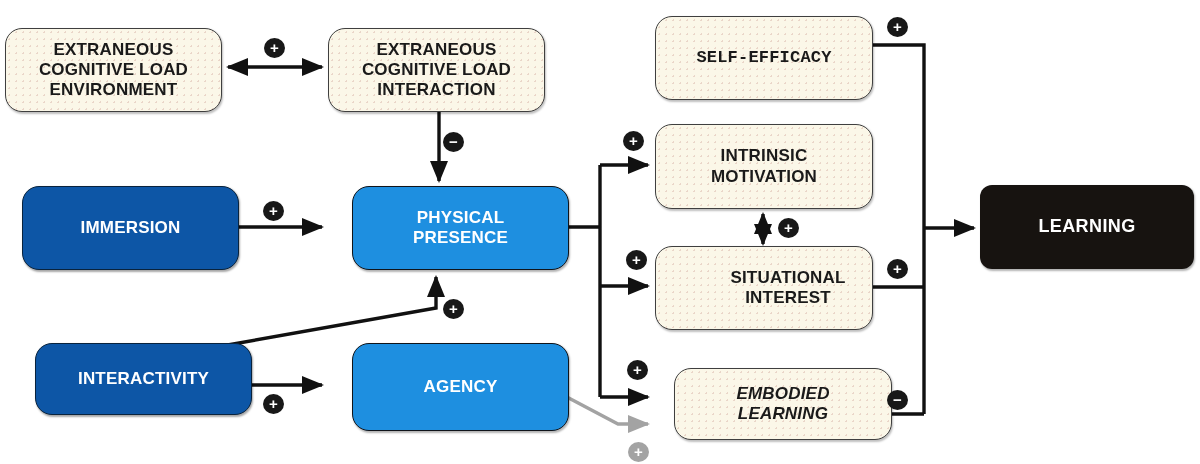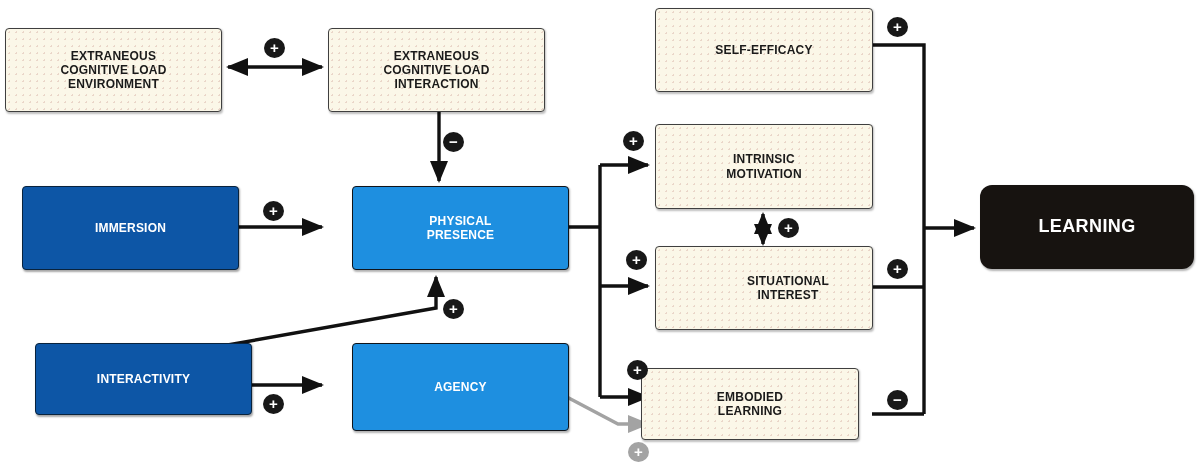--- a/index.html
+++ b/index.html
@@ -4,22 +4,22 @@
 <style>
   html,body { margin:0; padding:0; background:#fff; }
   .stage {
     position:relative; width:1200px; height:464px; background:#ffffff;
     font-family:"Liberation Sans", sans-serif; overflow:hidden;
   }
   .stage svg { position:absolute; left:0; top:0; }
   .box {
     position:absolute; box-sizing:border-box;
     display:flex; align-items:center; justify-content:center;
-    text-align:center; font-weight:bold; font-size:12px; line-height:1.18;
-    border-radius:4px; white-space:pre-line; letter-spacing:.2px;
+    text-align:center; font-weight:bold; font-size:17px; line-height:1.18;
+    border-radius:17px; white-space:pre-line; letter-spacing:.2px;
   }
   .cream {
     background-color:var(--cream);
     background-image:radial-gradient(rgba(205,160,150,.38) 1px, transparent 1px);
     background-size:7px 7px;
     border:1.6px solid #3f3f3f; color:#1a1a1a;
     box-shadow:1px 1.5px 2px rgba(0,0,0,.25);
   }
   .dark {
     background-color:var(--dark-blue); border:1.5px solid #09233d; color:#fff;
@@ -99,29 +99,29 @@
 
   <div class="box dark" style="left:5px; top:186px; width:217px; height:84px;">IMMERSION</div>
 
   <div class="box light" style="left:328px; top:186px; width:217px; height:84px;">PHYSICAL
 PRESENCE</div>
 
   <div class="box dark" style="left:18px; top:343px; width:217px; height:72px;">INTERACTIVITY</div>
 
   <div class="box light" style="left:328px; top:343px; width:217px; height:88px;text-align:right;">AGENCY</div>
 
-  <div class="box cream" style="left:655px; top:8px; width:218px; height:84px;">SELF-EFFICACY</div>
+  <div class="box cream" style="left:655px; top:16px; width:218px; height:84px;font-family:Liberation Mono, monospace;">SELF-EFFICACY</div>
 
   <div class="box cream" style="left:655px; top:124px; width:218px; height:85px;">INTRINSIC
 MOTIVATION</div>
 
   <div class="box cream" style="left:655px; top:246px; width:218px; height:84px;padding-left:48px;">SITUATIONAL
 INTEREST</div>
 
-  <div class="box cream" style="left:641px; top:368px; width:218px; height:72px;">EMBODIED
+  <div class="box cream" style="left:674px; top:368px; width:218px; height:72px;font-style:italic;">EMBODIED
 LEARNING</div>
 
   <div class="box blackbox" style="left:980px; top:185px; width:214px; height:84px;">LEARNING</div>
 
   <div class="badge" style="left:264px; top:38px;">+</div>
   <div class="badge" style="left:443px; top:132px;">−</div>
   <div class="badge" style="left:263px; top:201px;">+</div>
   <div class="badge" style="left:263px; top:394px;">+</div>
   <div class="badge" style="left:443px; top:299px;">+</div>
   <div class="badge" style="left:623px; top:131px;">+</div>

